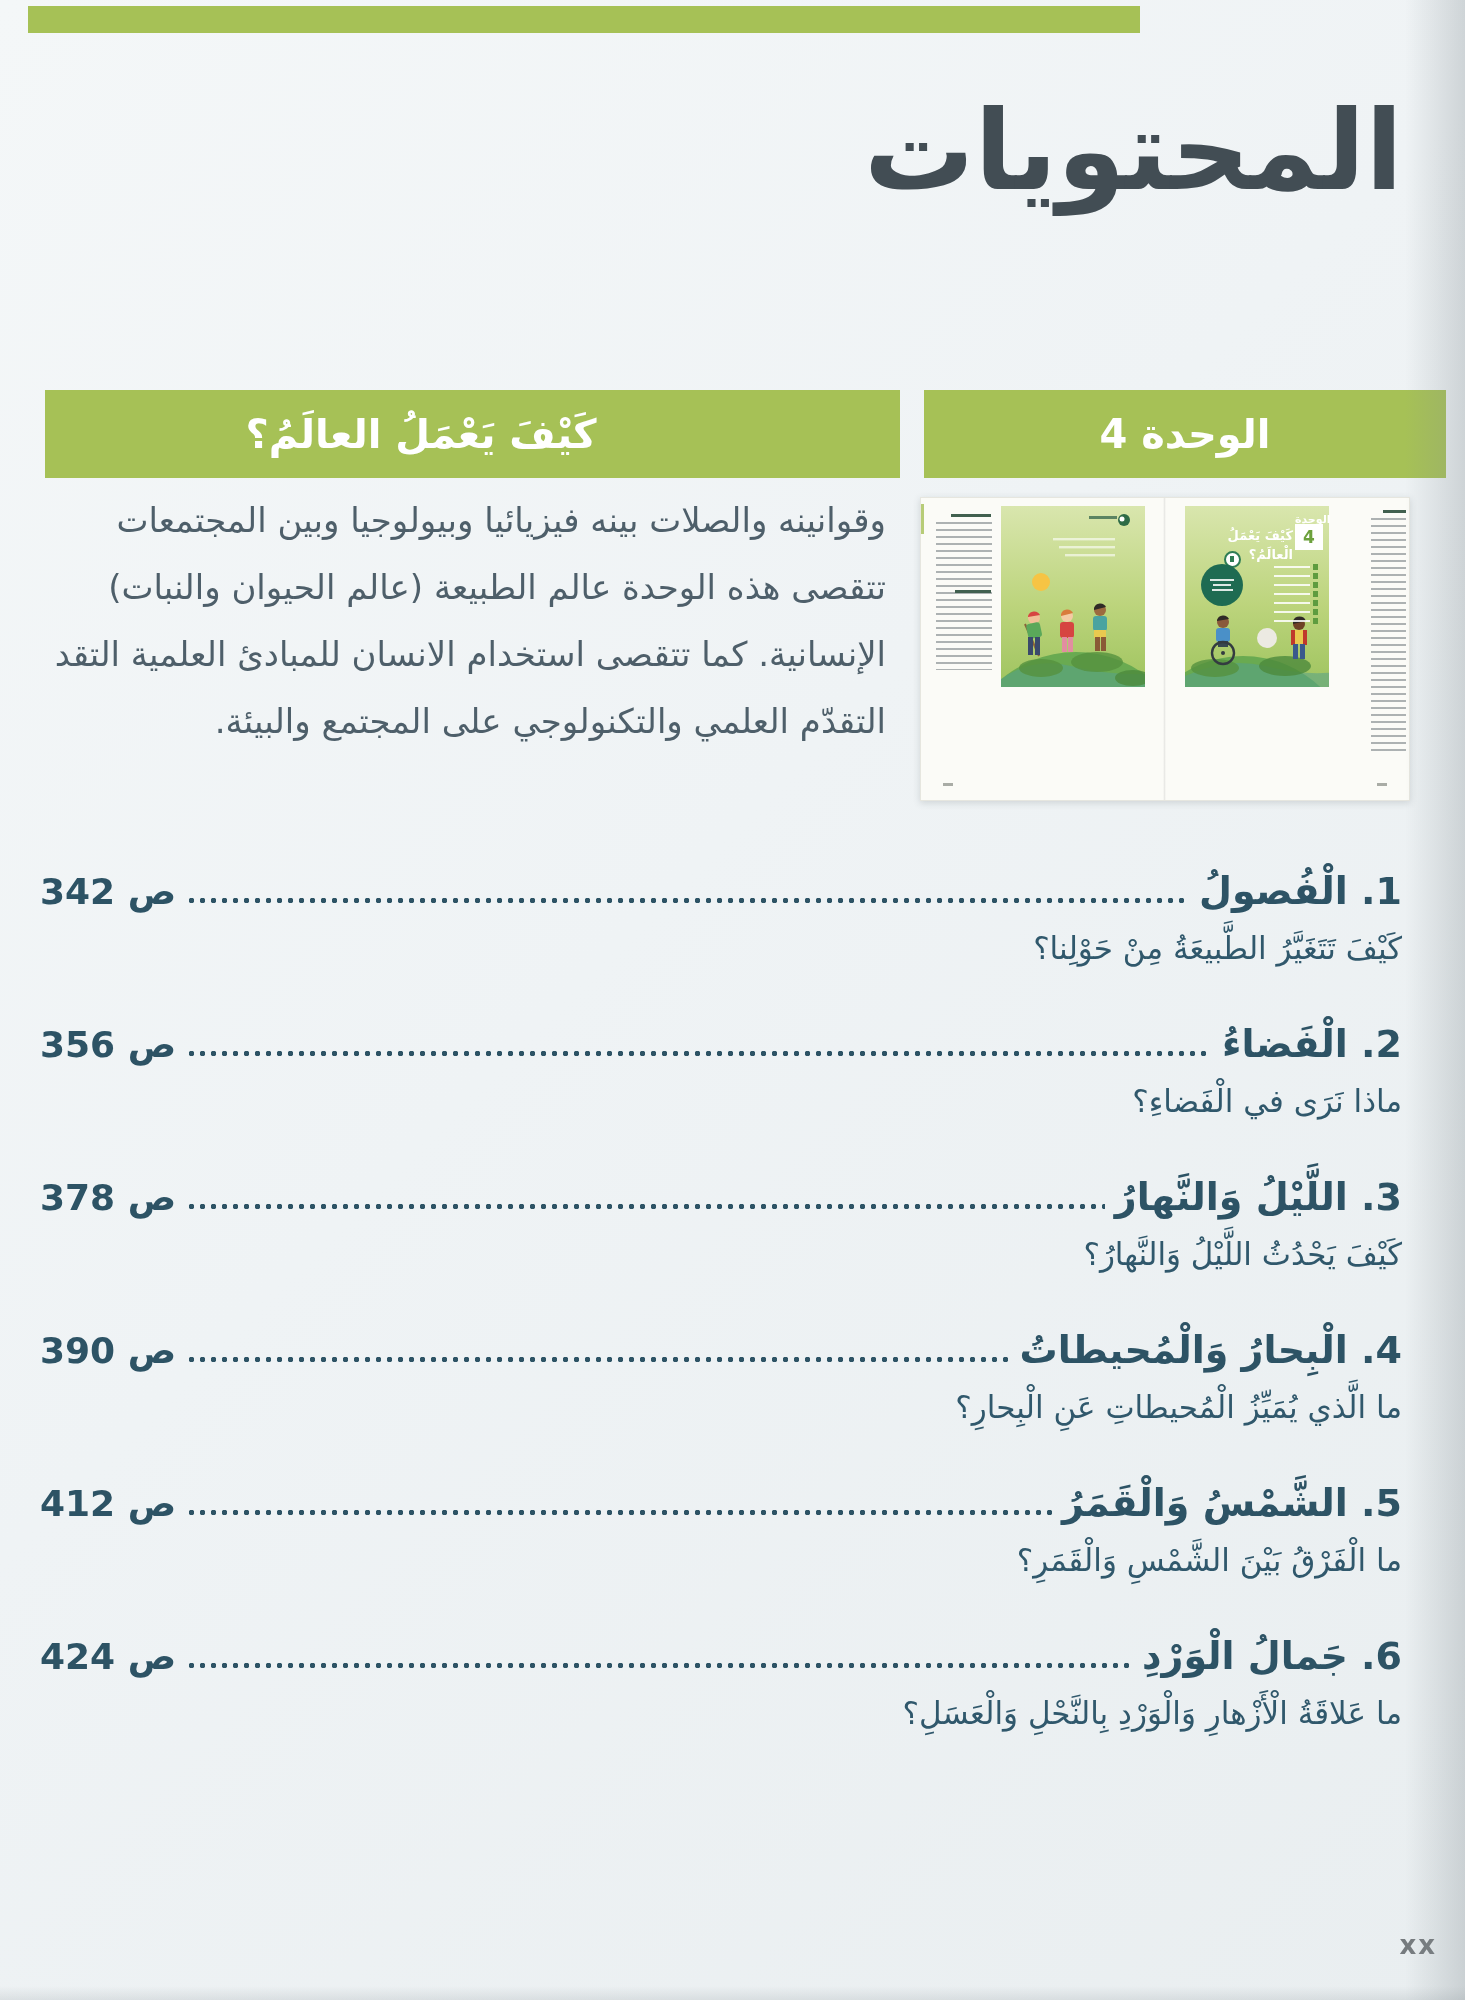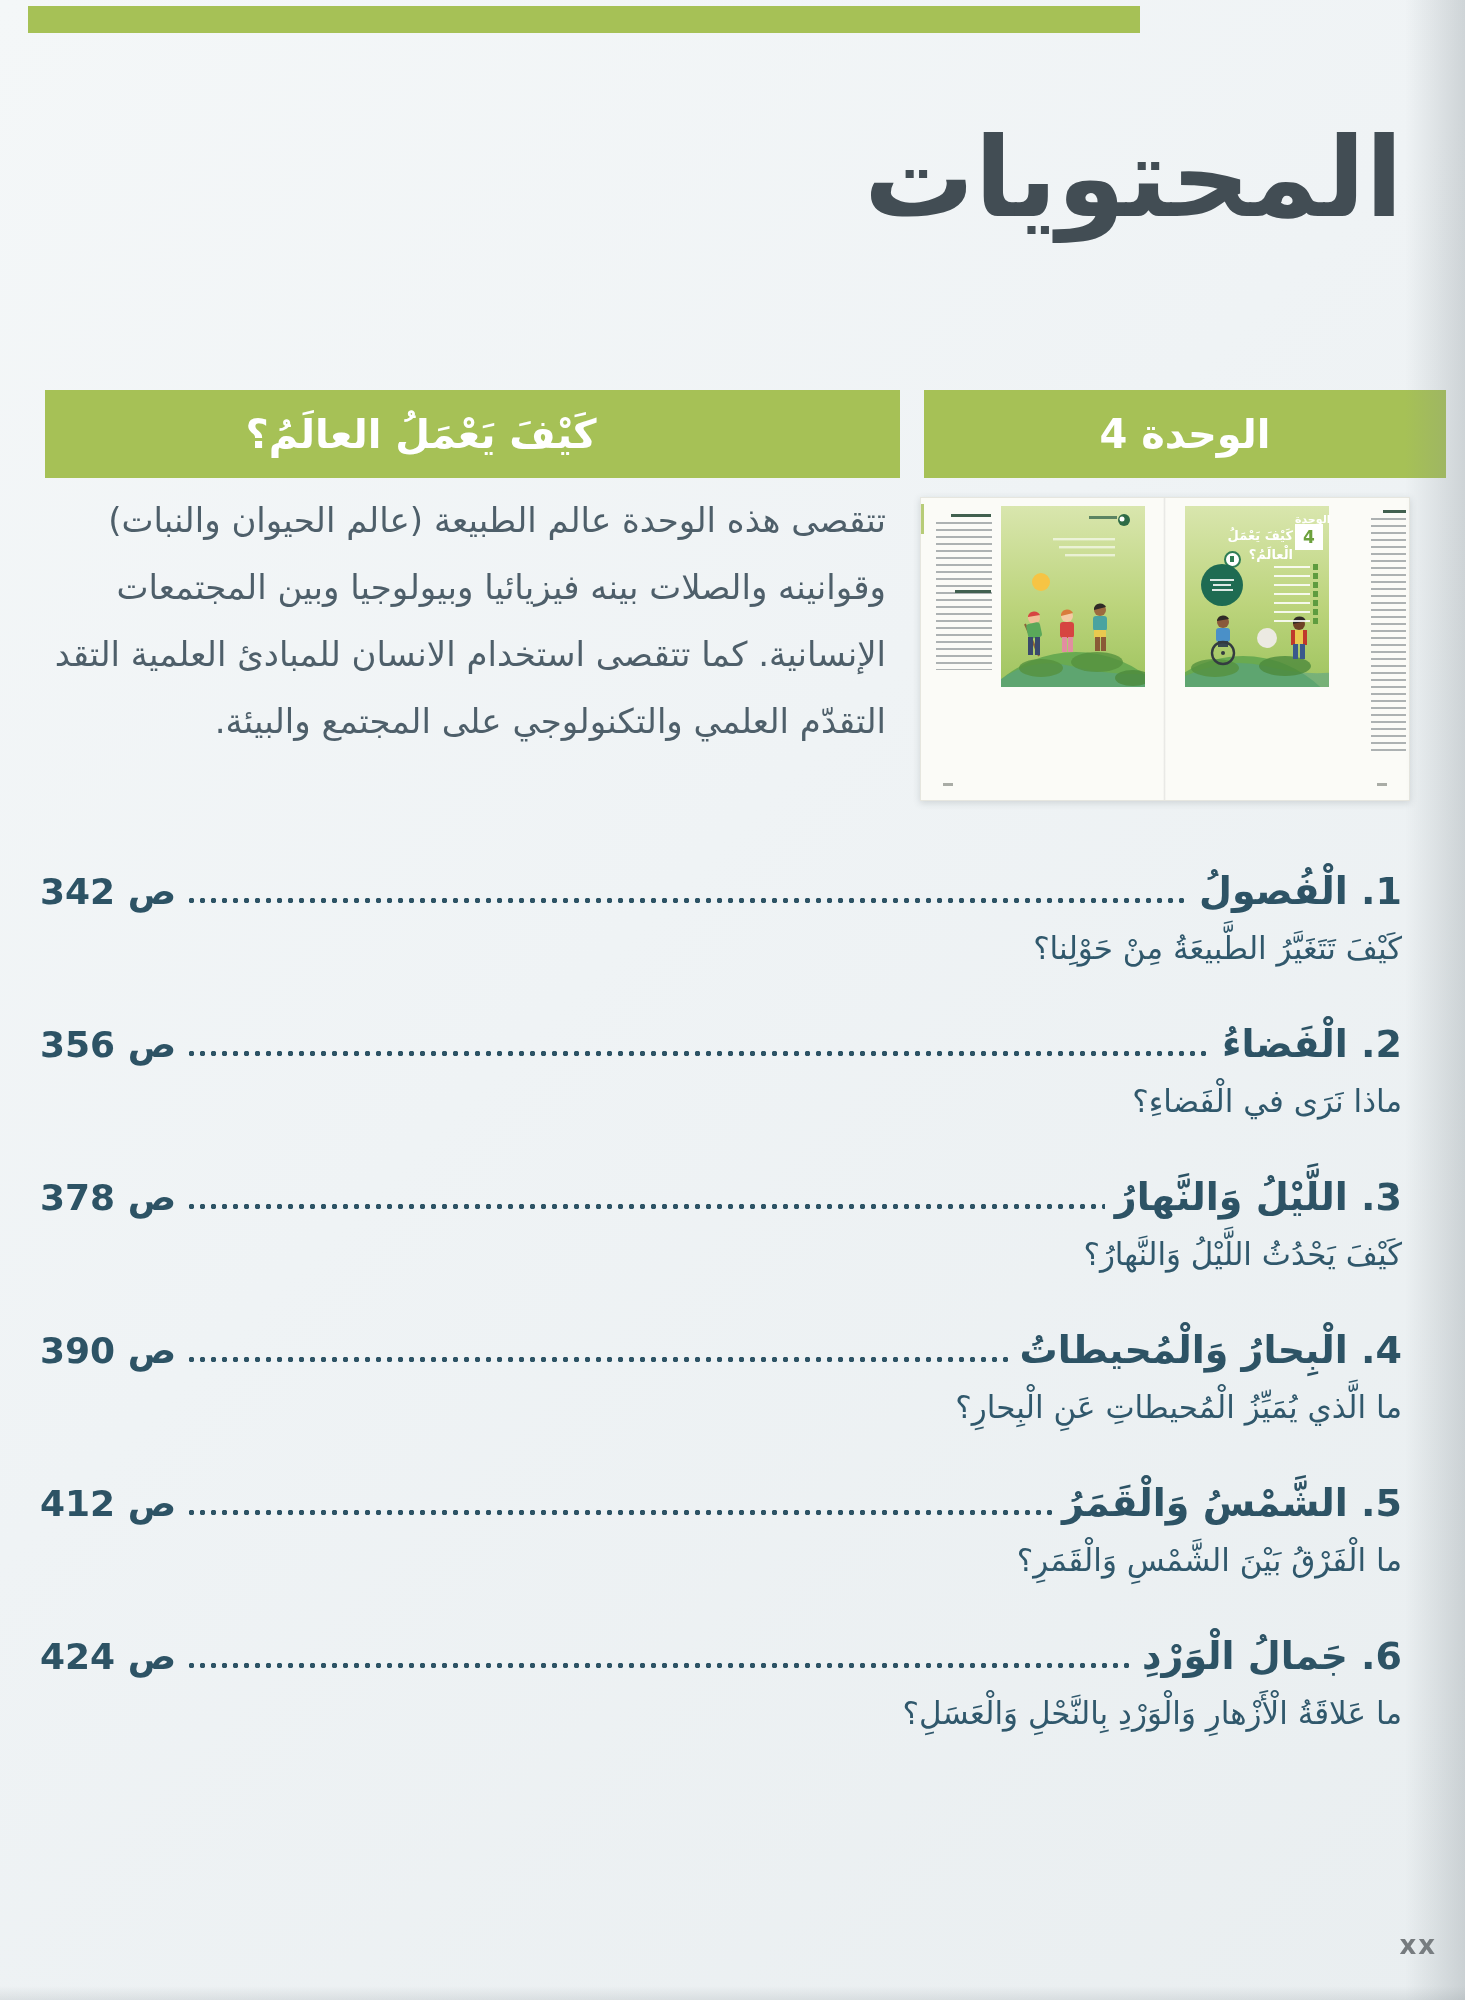--- a/index.html
+++ b/index.html
@@ -6,21 +6,21 @@
   body{background:#dfe3e5;font-family:"DejaVu Sans",sans-serif;}
   .page{
     position:relative;width:1465px;height:2000px;overflow:hidden;
     background:linear-gradient(135deg,#f4f7f8 0%,#eff3f5 45%,#e9eef0 100%);
     direction:rtl;
   }
   
   .top-strip{position:absolute;left:28px;top:6px;width:1112px;height:27px;background:#a6c156;}
   
   .doc-title{
-    position:absolute;top:112px;right:62px;margin:0;
+    position:absolute;top:85px;right:62px;margin:0;
     font-size:110px;font-weight:bold;color:#424d54;line-height:1.2;letter-spacing:0;
   }
   
   .banner{position:absolute;top:390px;height:88px;background:#a6c156;}
   .banner-left{left:45px;width:855px;}
   .banner-right{left:924px;width:478px;padding-left:44px;}
   .banner .label{
     position:absolute;top:0;height:100%;display:flex;align-items:center;justify-content:center;
     color:#ffffff;font-weight:bold;font-size:40px;white-space:nowrap;
   }
@@ -99,22 +99,22 @@
   <h1 class="doc-title">المحتويات</h1>
 
   <div class="banner banner-left">
     <span class="label">كَيْفَ يَعْمَلُ العالَمُ؟</span>
   </div>
   <div class="banner banner-right">
     <span class="label">الوحدة 4</span>
   </div>
 
   <div class="unit-desc">
+    <div class="line">وقوانينه والصلات بينه فيزيائيا وبيولوجيا وبين المجتمعات</div>
     <div class="line">تتقصى هذه الوحدة عالم الطبيعة (عالم الحيوان والنبات)</div>
-    <div class="line">وقوانينه والصلات بينه فيزيائيا وبيولوجيا وبين المجتمعات</div>
     <div class="line">الإنسانية. كما تتقصى استخدام الانسان للمبادئ العلمية التقد</div>
     <div class="line">التقدّم العلمي والتكنولوجي على المجتمع والبيئة.</div>
   </div>
 
   <div class="book-preview">
     <div class="edge-sliver"></div>
     <div class="mini-col left"></div>
     <div class="mini-head" style="left:30px;top:16px;width:40px;"></div>
     <div class="mini-head" style="left:34px;top:92px;width:36px;"></div>
     <div class="mini-col right"></div>

